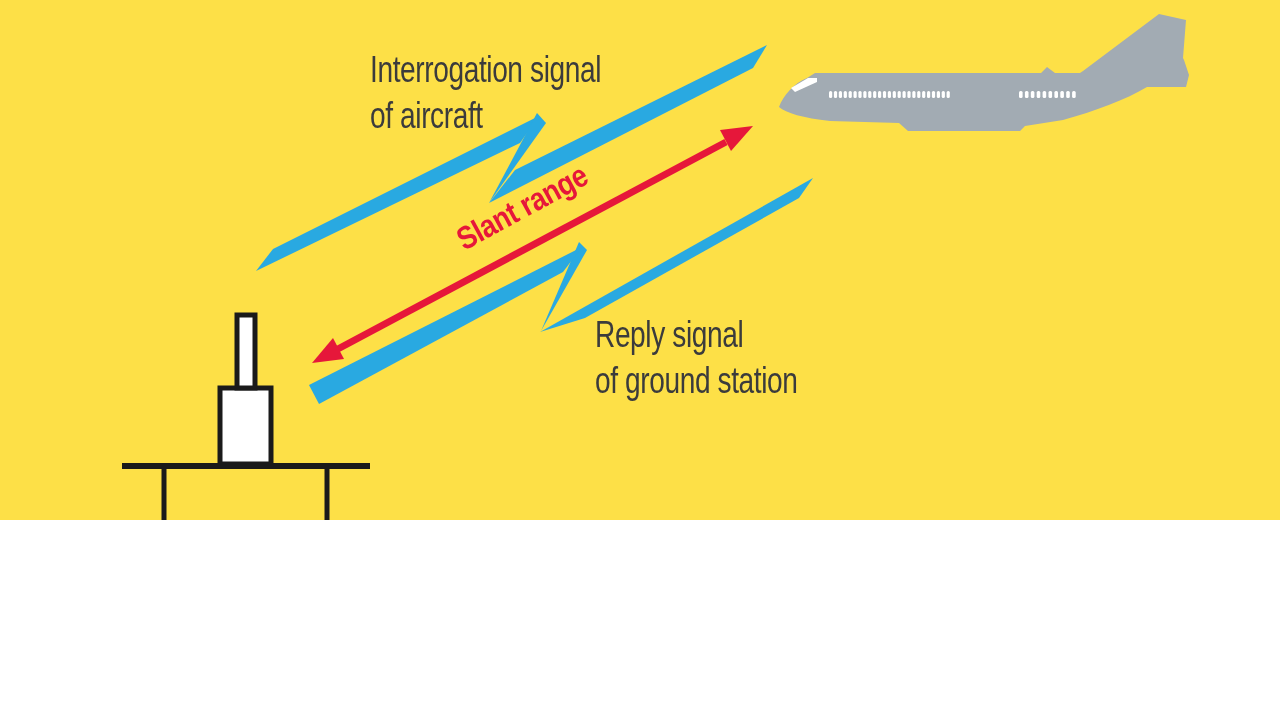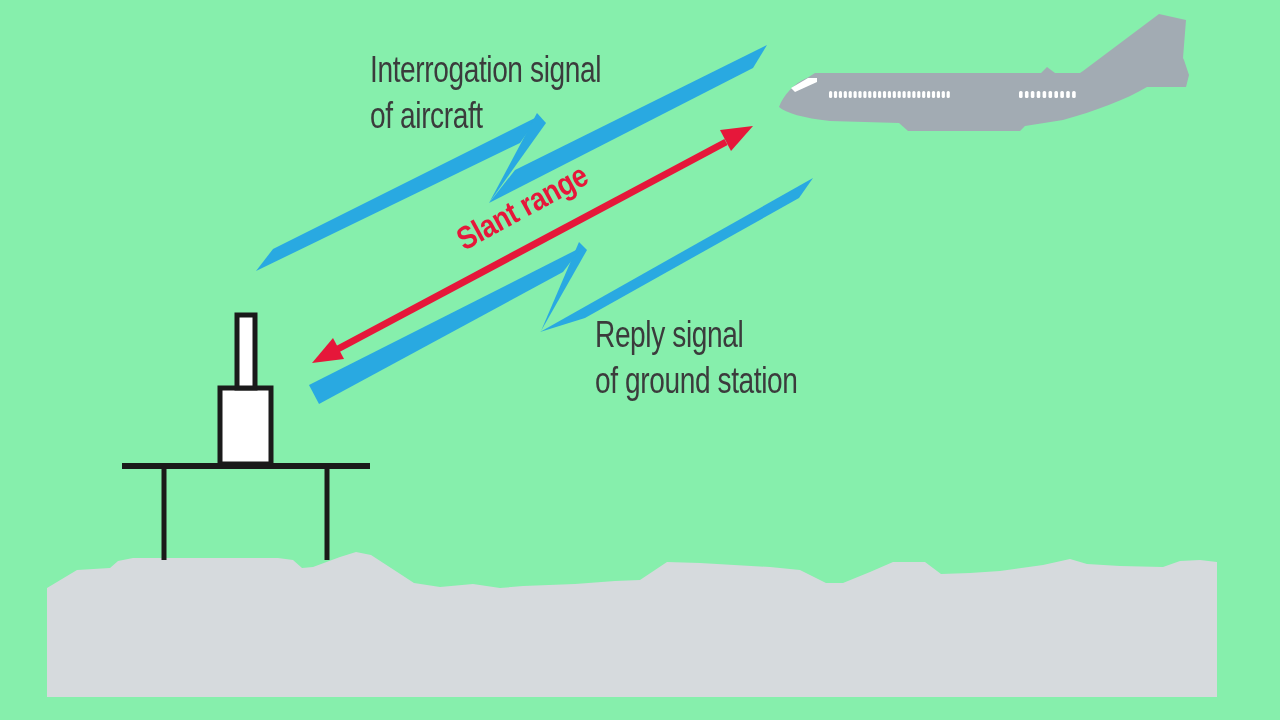--- a/index.html
+++ b/index.html
@@ -1,16 +1,16 @@
 <!DOCTYPE html>
 <html><head>
 <meta charset="utf-8">
 <style>
   html,body{margin:0;padding:0;background:#ffffff;}
-  #stage{position:relative;width:1280px;height:720px;background:#86efac;overflow:hidden;
+  #stage{position:relative;width:1280px;height:520px;background:#fde047;overflow:hidden;
          font-family:"Liberation Sans", sans-serif;}
   #art{position:absolute;left:0;top:0;width:1280px;height:720px;}
   .label{position:absolute;color:#3b3b3c;font-size:36px;line-height:46px;
          letter-spacing:-0.5px;transform:scaleX(0.78);transform-origin:0 0;white-space:nowrap;}
   .label div{white-space:nowrap;}
   #label-interrogation{left:370px;top:47px;}
   #label-reply{left:595px;top:312px;}
   #label-slant{position:absolute;left:468px;top:220px;height:38px;line-height:38px;
          color:#e6173a;font-size:32px;font-weight:bold;letter-spacing:-0.5px;white-space:nowrap;
          transform:rotate(-28.5deg) scaleX(0.85);transform-origin:0 100%;}

